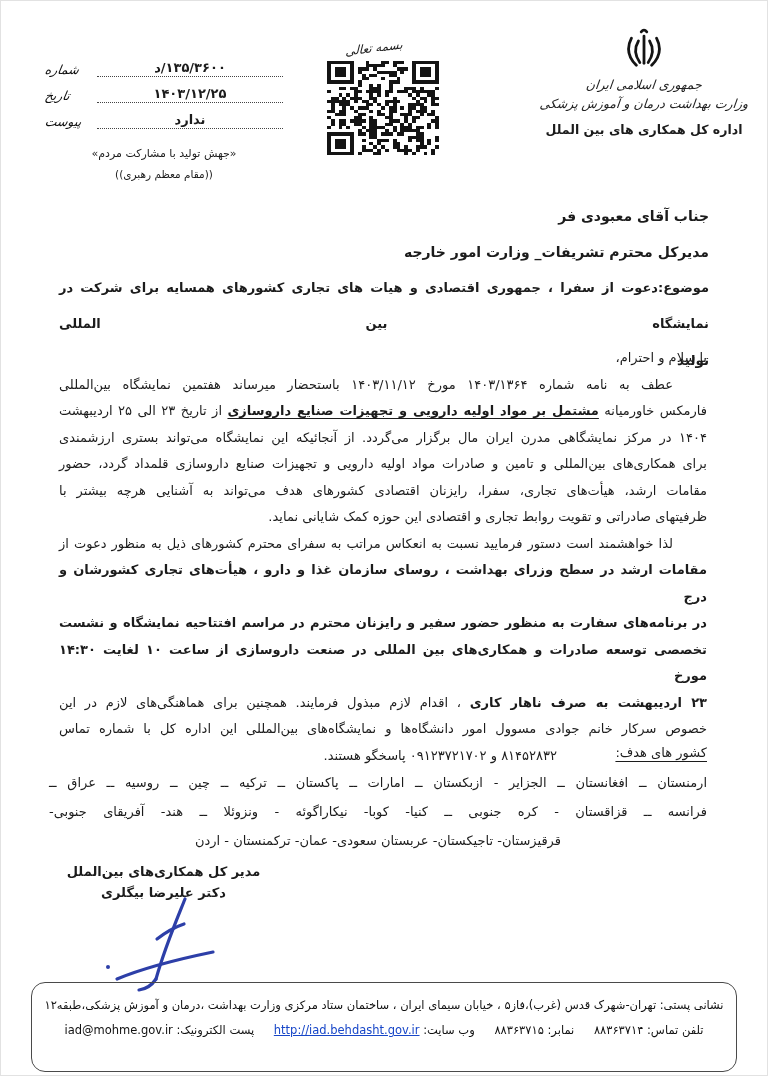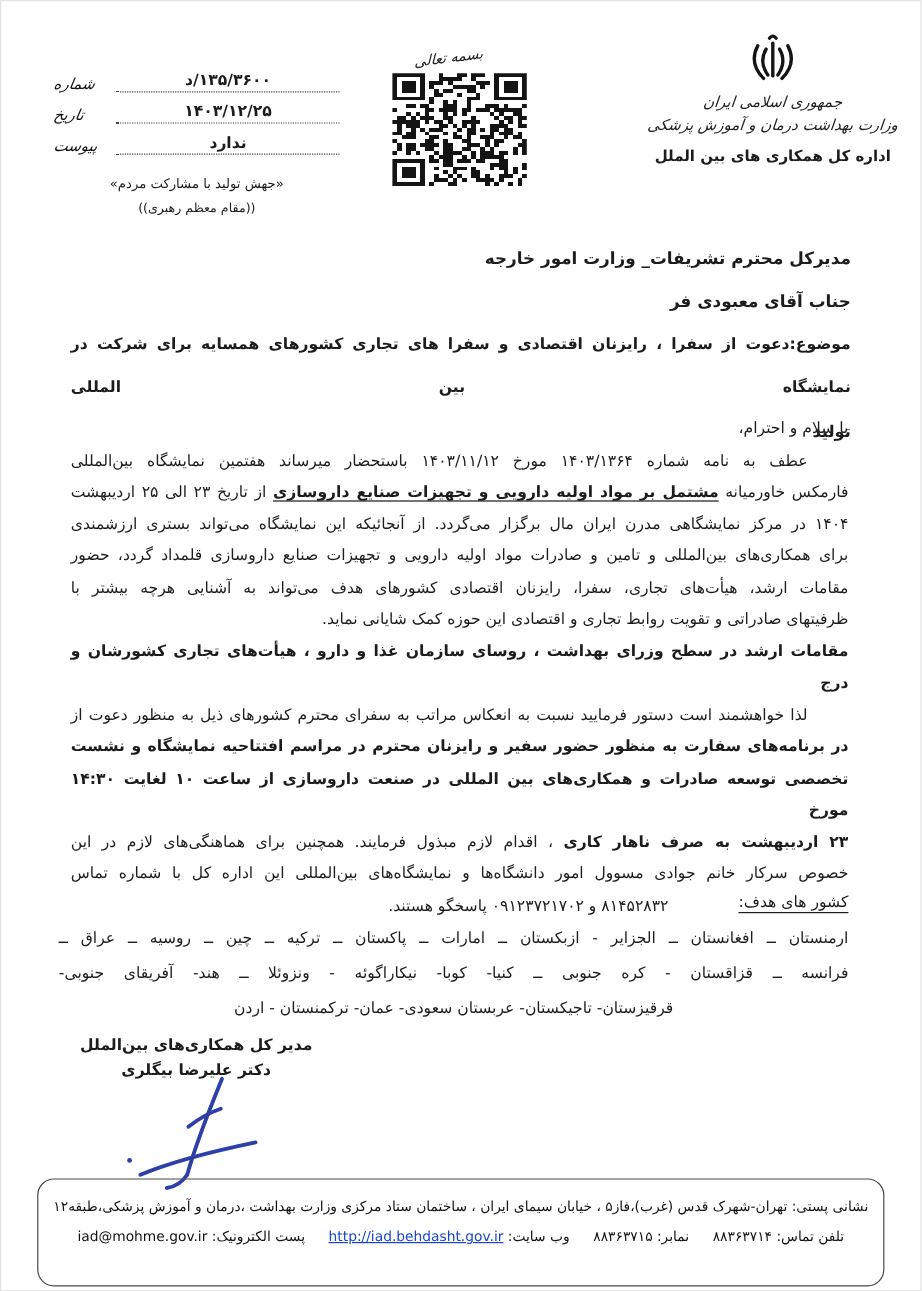--- a/index.html
+++ b/index.html
@@ -403,36 +403,36 @@
     </div>
     <div class="meta-row">
       <span class="meta-cell">ندارد</span>
       <span class="meta-label">پیوست</span>
     </div>
     <div class="slogan">«جهش تولید با مشارکت مردم»</div>
     <div class="slogan2">((مقام معظم رهبری))</div>
   </div>
 
   <div class="recipient">
+    <div>جناب آقای معبودی فر</div>
     <div>مدیرکل محترم تشریفات_ وزارت امور خارجه</div>
-    <div>جناب آقای معبودی فر</div>
-    <div class="subj">موضوع:دعوت از سفرا ، رایزنان اقتصادی و سفرا های تجاری کشورهای همسایه برای شرکت در نمایشگاه بین المللی</div>
+    <div class="subj">موضوع:دعوت از سفرا ، جمهوری اقتصادی و هیات های تجاری کشورهای همسایه برای شرکت در نمایشگاه بین المللی</div>
     <div class="subj2">تولید</div>
   </div>
 
   <div class="body-par">
       <div class="bline lr"><span>با سلام و احترام،</span></div>
       <div class="bline lj ind"><span>عطف به نامه شماره ۱۴۰۳/۱۳۶۴ مورخ ۱۴۰۳/۱۱/۱۲ باستحضار میرساند هفتمین نمایشگاه بین‌المللی</span></div>
       <div class="bline lj"><span>فارمکس خاورمیانه </span><span class="b u">مشتمل بر مواد اولیه دارویی و تجهیزات صنایع داروسازی</span><span> از تاریخ ۲۳ الی ۲۵ اردیبهشت</span></div>
       <div class="bline lj"><span>۱۴۰۴ در مرکز نمایشگاهی مدرن ایران مال برگزار می‌گردد. از آنجائیکه این نمایشگاه می‌تواند بستری ارزشمندی</span></div>
       <div class="bline lj"><span>برای همکاری‌های بین‌المللی و تامین و صادرات مواد اولیه دارویی و تجهیزات صنایع داروسازی قلمداد گردد، حضور</span></div>
       <div class="bline lj"><span>مقامات ارشد، هیأت‌های تجاری، سفرا، رایزنان اقتصادی کشورهای هدف می‌تواند به آشنایی هرچه بیشتر با</span></div>
       <div class="bline lr"><span>ظرفیتهای صادراتی و تقویت روابط تجاری و اقتصادی این حوزه کمک شایانی نماید.</span></div>
+      <div class="bline lj ind"><span>لذا خواهشمند است دستور فرمایید نسبت به انعکاس مراتب به سفرای محترم کشورهای ذیل به منظور دعوت از</span></div>
       <div class="bline lj"><span class="b">مقامات ارشد در سطح وزرای بهداشت ، روسای سازمان غذا و دارو ، هیأت‌های تجاری کشورشان و درج</span></div>
-      <div class="bline lj ind"><span>لذا خواهشمند است دستور فرمایید نسبت به انعکاس مراتب به سفرای محترم کشورهای ذیل به منظور دعوت از</span></div>
       <div class="bline lj"><span class="b">در برنامه‌های سفارت به منظور حضور سفیر و رایزنان محترم در مراسم افتتاحیه نمایشگاه و نشست</span></div>
       <div class="bline lj"><span class="b">تخصصی توسعه صادرات و همکاری‌های بین المللی در صنعت داروسازی از ساعت ۱۰ لغایت ۱۴:۳۰ مورخ</span></div>
       <div class="bline lj"><span class="b">۲۳ اردیبهشت به صرف ناهار کاری</span><span> ، اقدام لازم مبذول فرمایند. همچنین برای هماهنگی‌های لازم در این</span></div>
       <div class="bline lj"><span>خصوص سرکار خانم جوادی مسوول امور دانشگاه‌ها و نمایشگاه‌های بین‌المللی این اداره کل با شماره تماس</span></div>
       <div class="bline lc"><span>۸۱۴۵۲۸۳۲ و ۰۹۱۲۳۷۲۱۷۰۲ پاسخگو هستند.</span></div>
     </div>
 
   <div class="countries">
     <div class="c-title">کشور های هدف:</div>
     <div>

